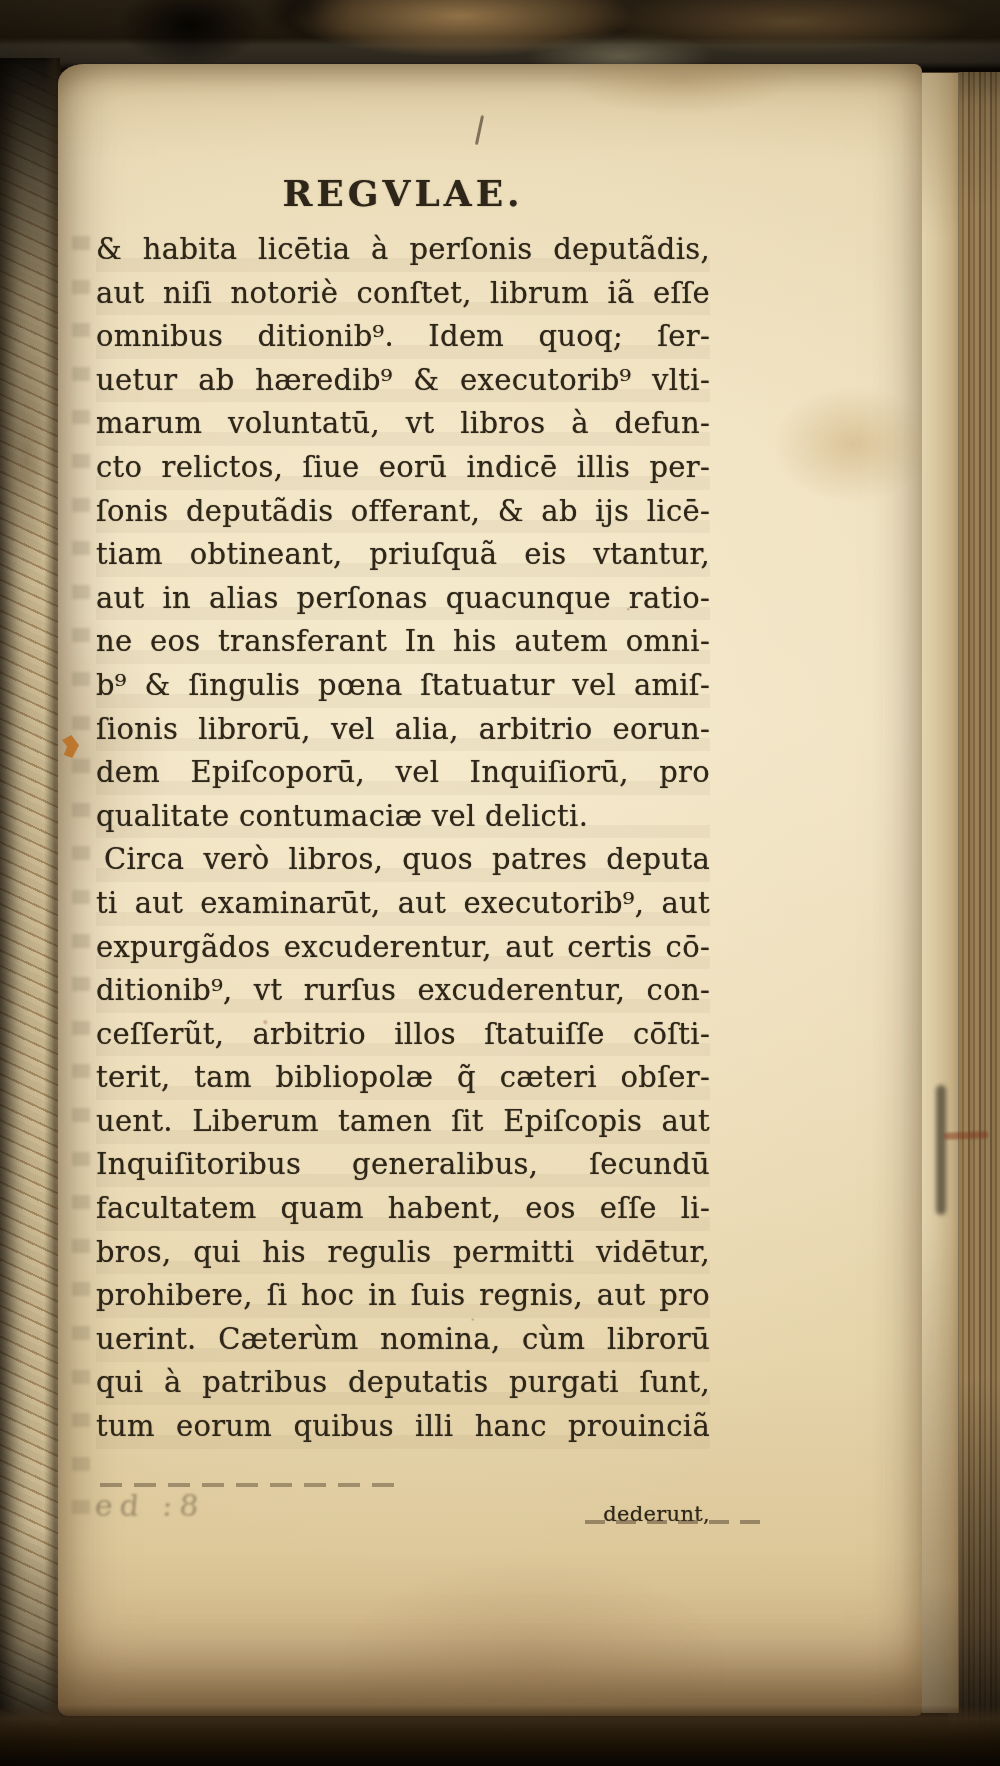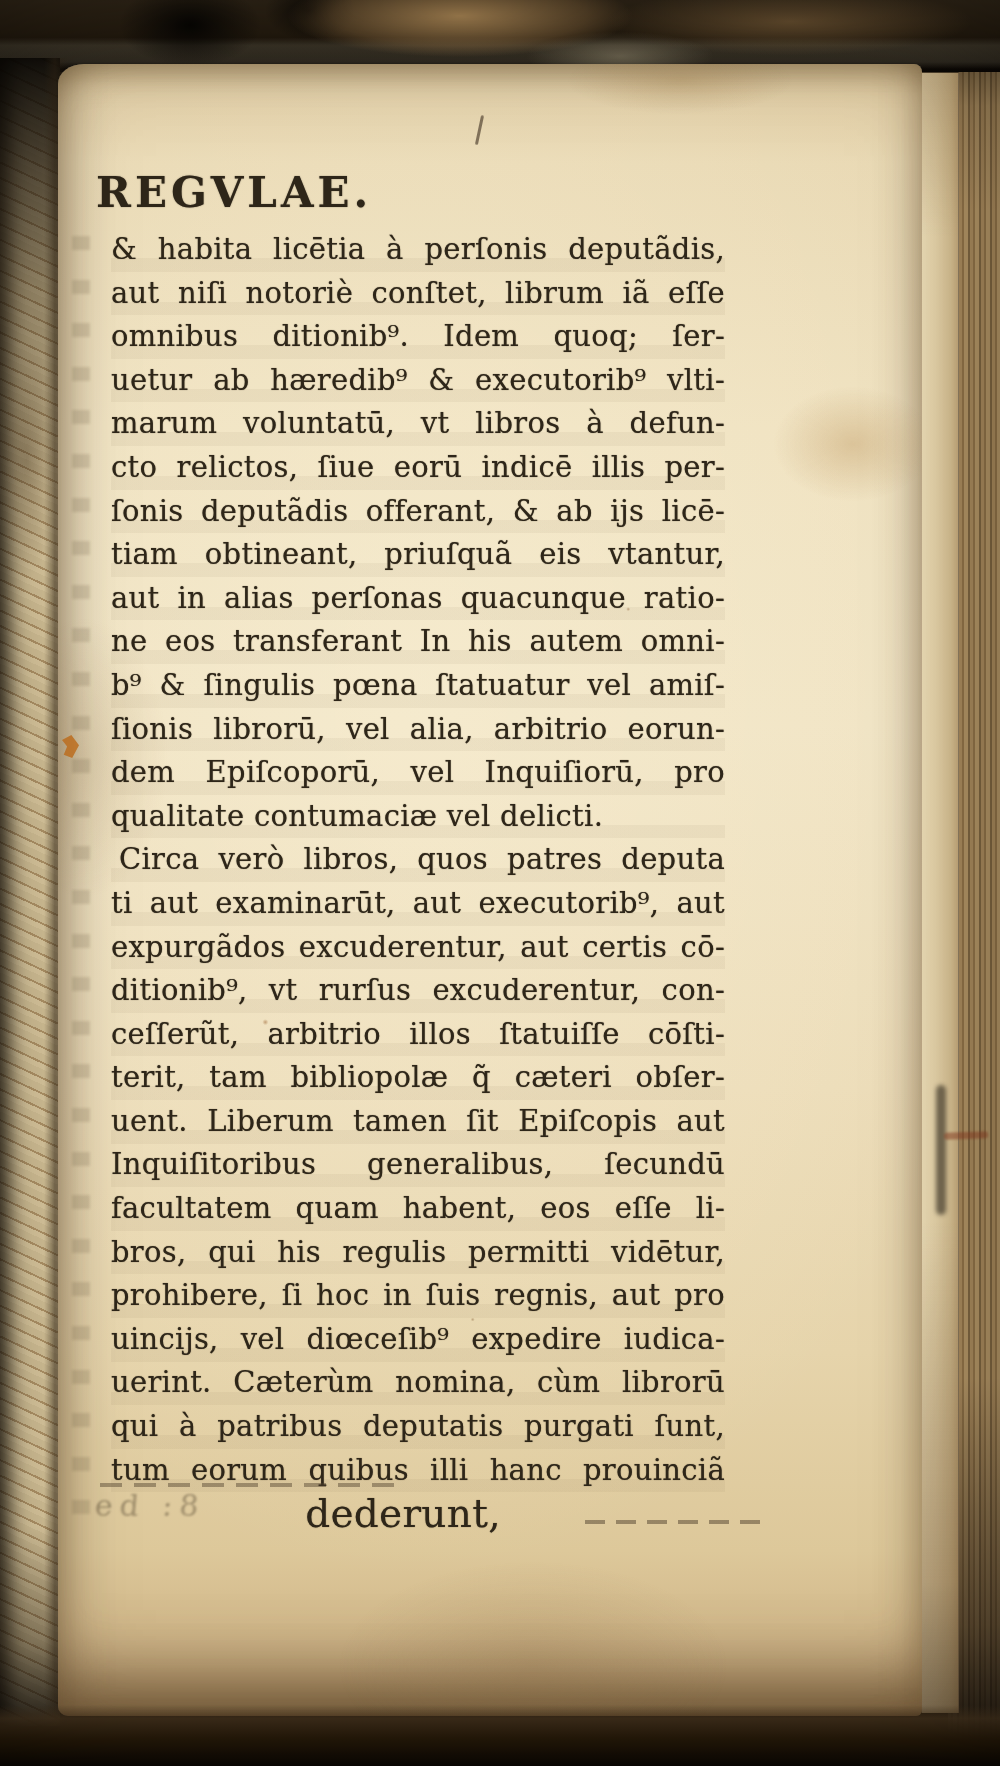--- a/index.html
+++ b/index.html
@@ -96,38 +96,37 @@
     position:absolute;left:0;top:1705px;width:1000px;height:61px;z-index:6;
     background:linear-gradient(180deg, rgba(90,70,45,0) 0%, rgba(70,52,30,.78) 22%, #241808 58%, #0b0703 100%);
   }
   
   .text-col{
     position:absolute;left:38px;top:0;width:614px;height:1600px;z-index:5;
     color:#2e2619;
   }
   .heading{
     position:absolute;left:0;top:98px;width:614px;height:62px;line-height:62px;
-    font-size:42px;font-weight:bold;letter-spacing:4px;
+    font-size:36px;font-weight:bold;letter-spacing:4px;text-align:center;
     text-shadow:0 0 1.3px rgba(46,38,25,.6);
   }
   .lines{
     position:absolute;left:0;top:164px;width:614px;
     background:repeating-linear-gradient(180deg, transparent 0 30px, rgba(120,100,70,.07) 30px 43.6px);
-    margin-left:15px;
   }
   .line{
     height:43.6px;line-height:43.6px;font-size:29px;letter-spacing:.3px;
     overflow:hidden;white-space:normal;
     text-shadow:0 0 1.1px rgba(46,38,25,.62);
   }
   .line.just{text-align:justify;text-align-last:justify;}
   .line.indent{padding-left:8px;width:606px;}
   .catchword{
     position:absolute;left:0;top:1428px;width:614px;height:44px;line-height:44px;
-    font-size:39px;text-align:center;letter-spacing:.3px;
+    font-size:21px;text-align:right;letter-spacing:.3px;
     text-shadow:0 0 1.1px rgba(46,38,25,.62);
   }
   
   .margin-ghosts{
     position:absolute;left:14px;top:172px;width:18px;height:1280px;z-index:5;
     background:repeating-linear-gradient(180deg, rgba(100,85,60,.22) 0 14px, transparent 14px 43.6px);
     filter:blur(1.6px);opacity:.85;
   }
   .ghost-mark{
     position:absolute;left:37px;top:1424px;z-index:5;
@@ -195,21 +194,20 @@
           <div class="line just">ti aut examinarūt, aut executorib⁹, aut</div>
           <div class="line just">expurgãdos excuderentur, aut certis cō-</div>
           <div class="line just">ditionib⁹, vt rurſus excuderentur, con-</div>
           <div class="line just">ceſſerũt, arbitrio illos ſtatuiſſe cōſti-</div>
           <div class="line just">terit, tam bibliopolæ q̃ cæteri obſer-</div>
           <div class="line just">uent. Liberum tamen ſit Epiſcopis aut</div>
           <div class="line just">Inquiſitoribus generalibus, ſecundū</div>
           <div class="line just">facultatem quam habent, eos eſſe li-</div>
           <div class="line just">bros, qui his regulis permitti vidētur,</div>
           <div class="line just">prohibere, ſi hoc in ſuis regnis, aut pro</div>
-          <div class="line just">uincijs, vel diœceſib⁹ expedire iudica-</div>
           <div class="line just">uerint. Cæterùm nomina, cùm librorū</div>
           <div class="line just">qui à patribus deputatis purgati ſunt,</div>
           <div class="line just">tum eorum quibus illi hanc prouinciã</div>
         </div>
       <div class="catchword">dederunt,</div>
     </div>
 
     <div class="dashes-a"></div>
     <div class="dashes-b"></div>
     <div class="ghost-mark">ed :8</div>

